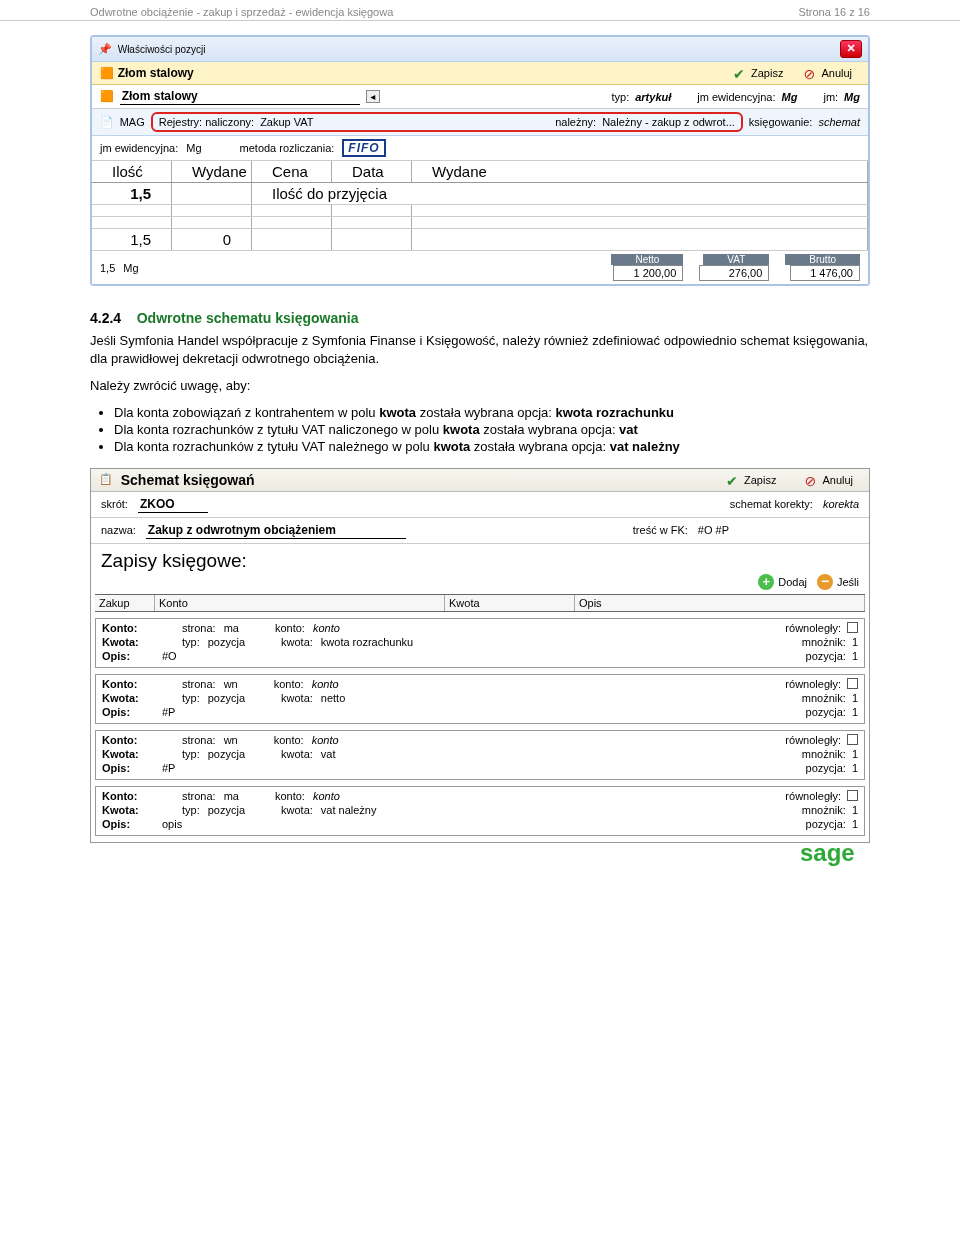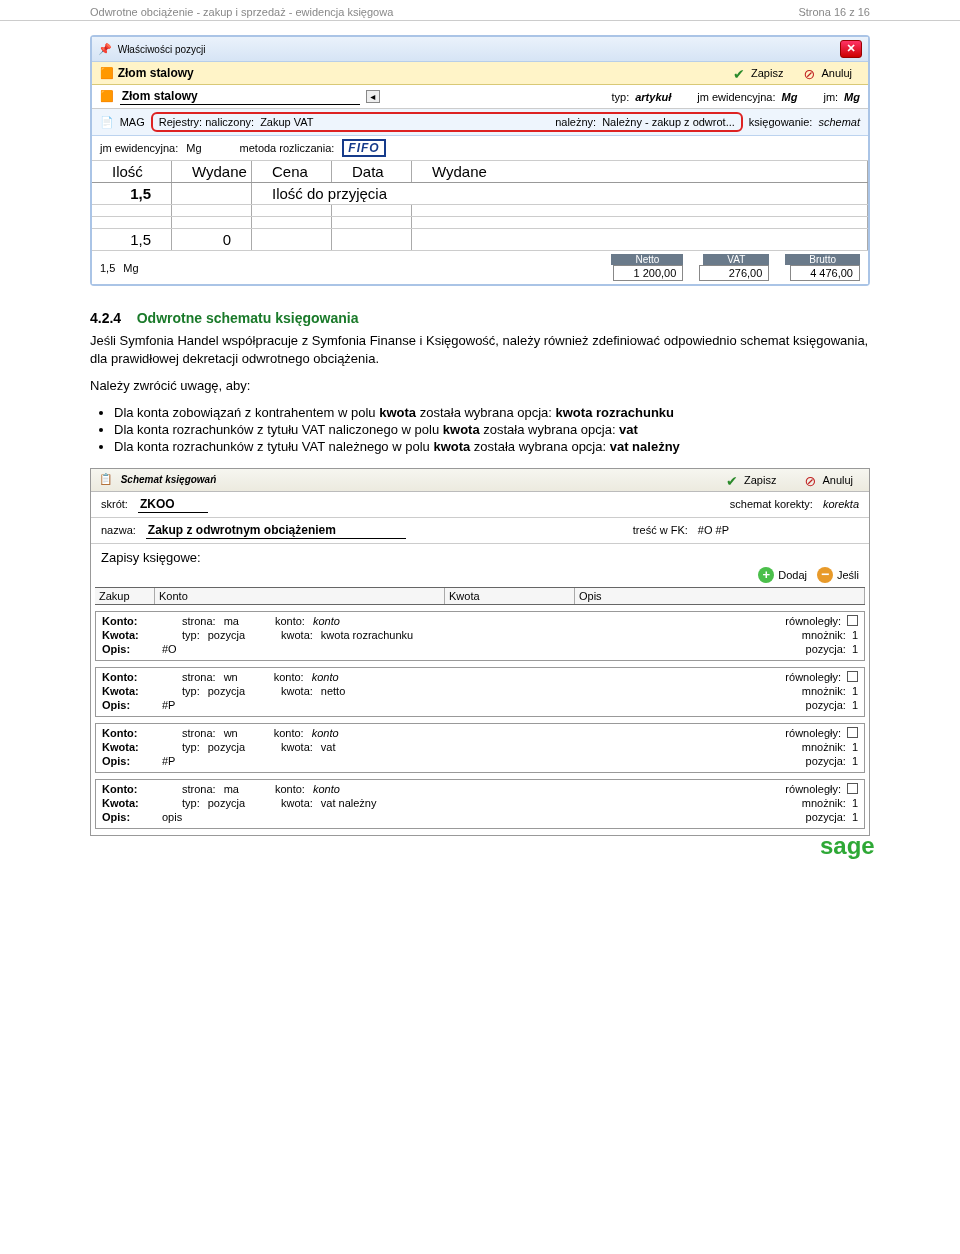--- a/index.html
+++ b/index.html
@@ -148,32 +148,32 @@
   ul.blist li { margin: 2px 0; }
 
   
   .sch-frame { border: 1px solid #999; background:#fff; }
   .sch-title {
     display:flex; align-items:center;
     padding: 3px 8px; gap:8px;
     background: linear-gradient(#f6f6f0,#eceadf);
     border-bottom:1px solid #bbb;
   }
-  .sch-title .schname { font-weight: 900; font-style: italic; font-size: 10px; }
+  .sch-title .schname { font-weight: 900; font-size: 14px; }
   .sch-row-1 {
     display:flex; align-items:center;
     padding: 4px 10px; gap:10px;
     border-bottom:1px solid #ccc;
   }
   .underline-input {
     border:none; border-bottom:1px solid #000;
     font-weight:bold; padding: 1px 2px;
     font-size: 12px;
   }
-  .zapisy-lbl { padding: 6px 10px 2px 10px; font-size:13px; }
+  .zapisy-lbl { padding: 6px 10px 2px 10px; font-size:19px; }
   .dodaj-row { display:flex; align-items:center; padding: 0 10px 4px 10px; }
   .add-ico {
     width:16px;height:16px;border-radius:50%;
     background:#4bbf4b;color:#fff;text-align:center;line-height:15px;font-weight:bold;font-size:13px;
     margin-right:4px;
   }
   .del-ico {
     width:16px;height:16px;border-radius:50%;
     background:#e89a2a;color:#fff;text-align:center;line-height:14px;font-weight:bold;font-size:14px;
     margin-left:10px; margin-right:4px;
@@ -190,21 +190,21 @@
     margin: 6px 4px;
     padding: 2px 6px 4px 6px;
     font-size:11px;
   }
   .entry-line { display:flex; align-items:center; gap:6px; padding:1px 0;}
   .entry-line .lbl-b { font-weight:bold; width:54px; }
   .entry-line .lbl-s { color:#000; margin-right:2px;margin-left:20px;}
   .entry-line .v-i { font-style:italic; }
   .rt { margin-left:auto; display:flex; align-items:center; gap:6px;}
   .chk { width:11px;height:11px;border:1px solid #555;display:inline-block;}
-  .logo { position:absolute; bottom:12px; right:64px; }
+  .logo { position:absolute; bottom:12px; right:84px; }
   .logo svg text { font-family: Arial; }
 </style>
 </head>
 <body>
 
 <div class="page-header">
   <span>Odwrotne obciążenie - zakup i sprzedaż - ewidencja księgowa</span>
   <span>Strona 16 z 16</span>
 </div>
 
@@ -300,21 +300,21 @@
     <div class="sumcell">
           <span class="lbl">Netto</span>
           <span class="val">1 200,00</span>
         </div>
     <div class="sumcell">
           <span class="lbl">VAT</span>
           <span class="val">276,00</span>
         </div>
     <div class="sumcell">
           <span class="lbl">Brutto</span>
-          <span class="val">4 476,00</span>
+          <span class="val">1 476,00</span>
         </div>
   </div>
 </div>
 
 <div class="section-heading">
   <span class="num">4.2.4</span>
   &nbsp;&nbsp;
   <span class="title">Odwrotne schematu księgowania</span>
 </div>
 <p class="para">Jeśli Symfonia Handel współpracuje z Symfonia Finanse i Księgowość, należy również zdefiniować odpowiednio schemat księgowania, dla prawidłowej dekretacji odwrotnego obciążenia.</p>

